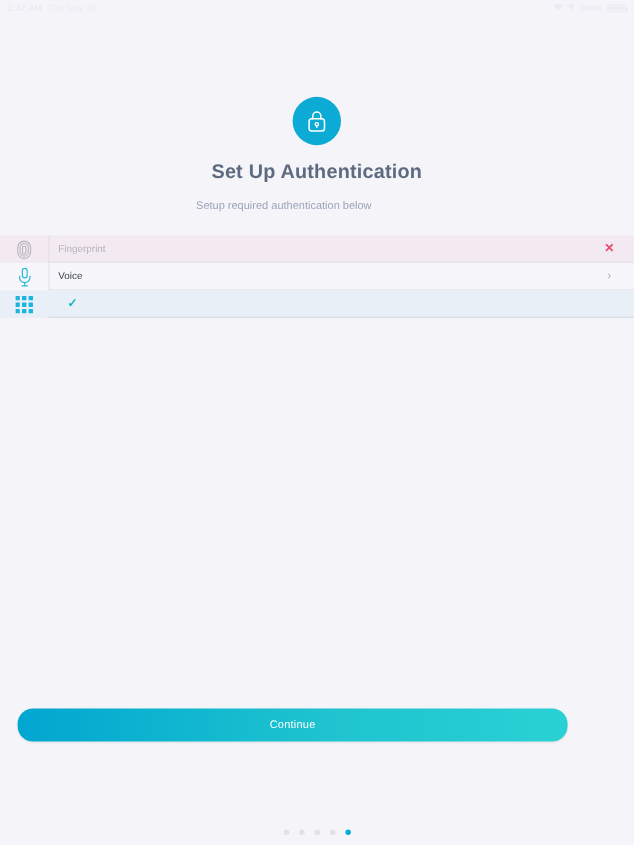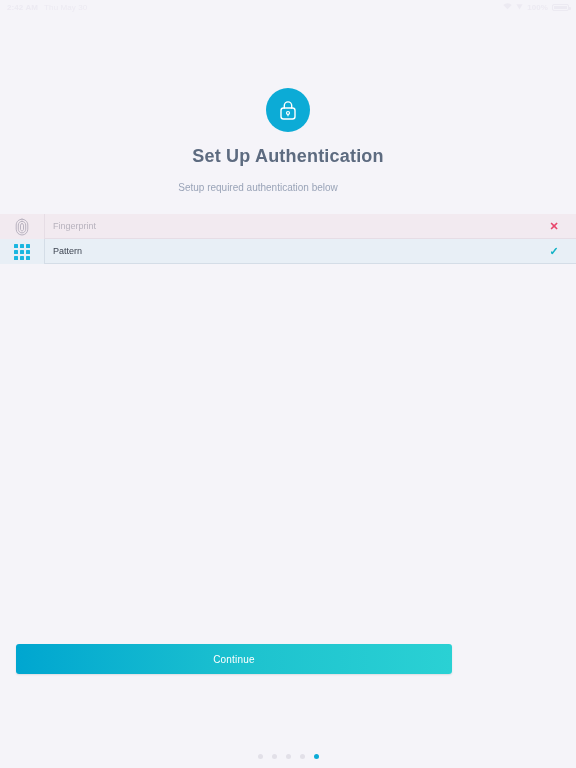--- a/index.html
+++ b/index.html
@@ -98,22 +98,22 @@
   .option-row.state-error .row-divider{ background:#e6dde5; }
   .option-row.state-done  .row-divider{ background:#d4dde7; }
 
   .x-mark{ color:#e8476c; font-size:11px; line-height:1; font-weight:bold; }
   .chev{ color:#aab0bd; font-size:11px; line-height:1; }
   .check{ color:#12b2c6; font-size:11px; line-height:1; font-weight:bold; }
 
   
   .continue-btn{
     position:absolute; left:16px; top:644px;
-    width:436px; height:30px;
-    border:none; border-radius:3px;
+    width:500px; height:30px;
+    border:none; border-radius:14px;
     background:linear-gradient(to right,#00a6d0 0%, #1ec3cf 55%, #2ad1d4 100%);
     color:#ffffff; font-size:10px;
     font-family:"Liberation Sans", sans-serif;
     letter-spacing:.2px;
     box-shadow:0 1px 2px rgba(0,0,0,.10);
     cursor:pointer;
   }
 
   
   .page-dots{
@@ -170,38 +170,51 @@
         <path d="M7 5.6c.8 0 1.5.7 1.5 1.5v4.2c0 .8-.7 1.5-1.5 1.5s-1.5-.7-1.5-1.5V7.1c0-.8.7-1.5 1.5-1.5z"></path>
       </svg>
     </span>
     <span class="row-label">Fingerprint</span>
     <span class="row-action">
       <span class="x-mark">✕</span>
     </span>
     <span class="row-divider"></span>
   </div>
 
+  <div class="option-row state-pending">
+    <span class="row-icon">
+      <svg width="13" height="18" viewBox="0 0 13 18" fill="none" stroke="#2cb8dd" stroke-width="1.1" stroke-linecap="round">
+        <rect x="4.3" y="1" width="4.4" height="8.6" rx="2.2"></rect>
+        <path d="M1.8 8.2v1.1a4.7 4.7 0 009.4 0V8.2"></path>
+        <path d="M6.5 14v2.6M4 16.8h5"></path>
+      </svg>
+    </span>
+    <span class="row-label">Voice</span>
+    <span class="row-action">
+      <span class="chev">›</span>
+    </span>
+    <span class="row-divider"></span>
+  </div>
 
   <div class="option-row state-done">
     <span class="row-icon">
       <svg width="16" height="16" viewBox="0 0 16 16">
         <g fill="#1ab6e0">
           <rect x="0" y="0" width="4" height="4" rx="0.6"></rect>
           <rect x="6" y="0" width="4" height="4" rx="0.6"></rect>
           <rect x="12" y="0" width="4" height="4" rx="0.6"></rect>
           <rect x="0" y="6" width="4" height="4" rx="0.6"></rect>
           <rect x="6" y="6" width="4" height="4" rx="0.6"></rect>
           <rect x="12" y="6" width="4" height="4" rx="0.6"></rect>
           <rect x="0" y="12" width="4" height="4" rx="0.6"></rect>
           <rect x="6" y="12" width="4" height="4" rx="0.6"></rect>
           <rect x="12" y="12" width="4" height="4" rx="0.6"></rect>
         </g>
       </svg>
     </span>
-    <span class="row-label">Pattern</span>
     <span class="row-action">
       <span class="check">✓</span>
     </span>
     <span class="row-divider"></span>
   </div>
 
 </div>
 
 <button class="continue-btn">Continue</button>
 

